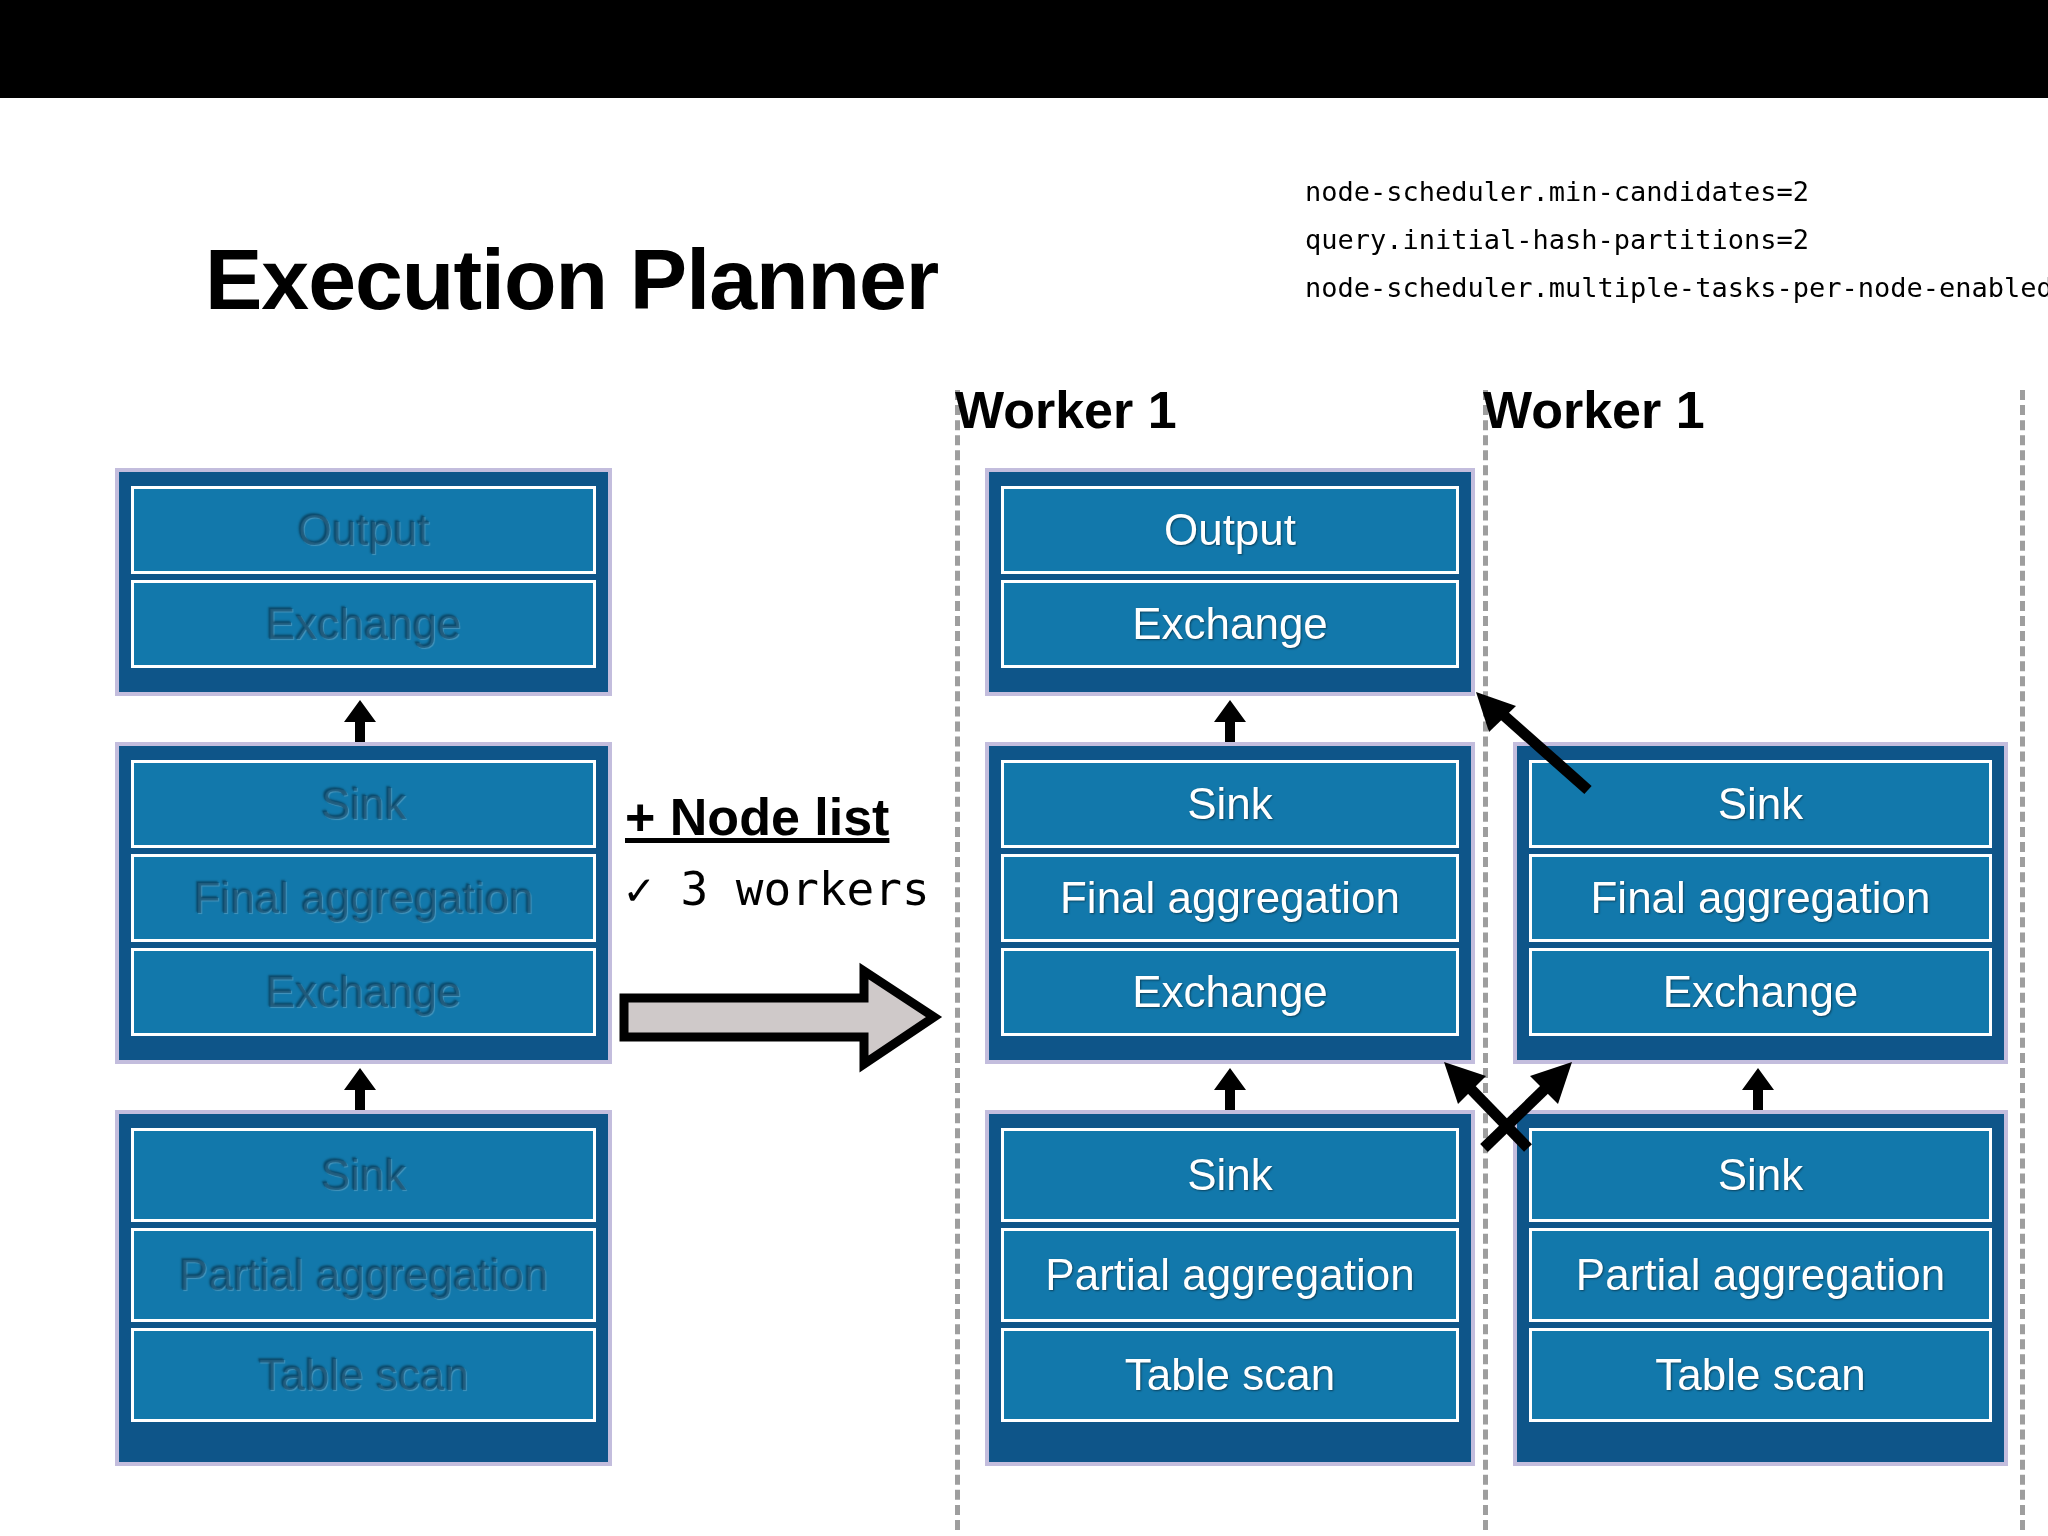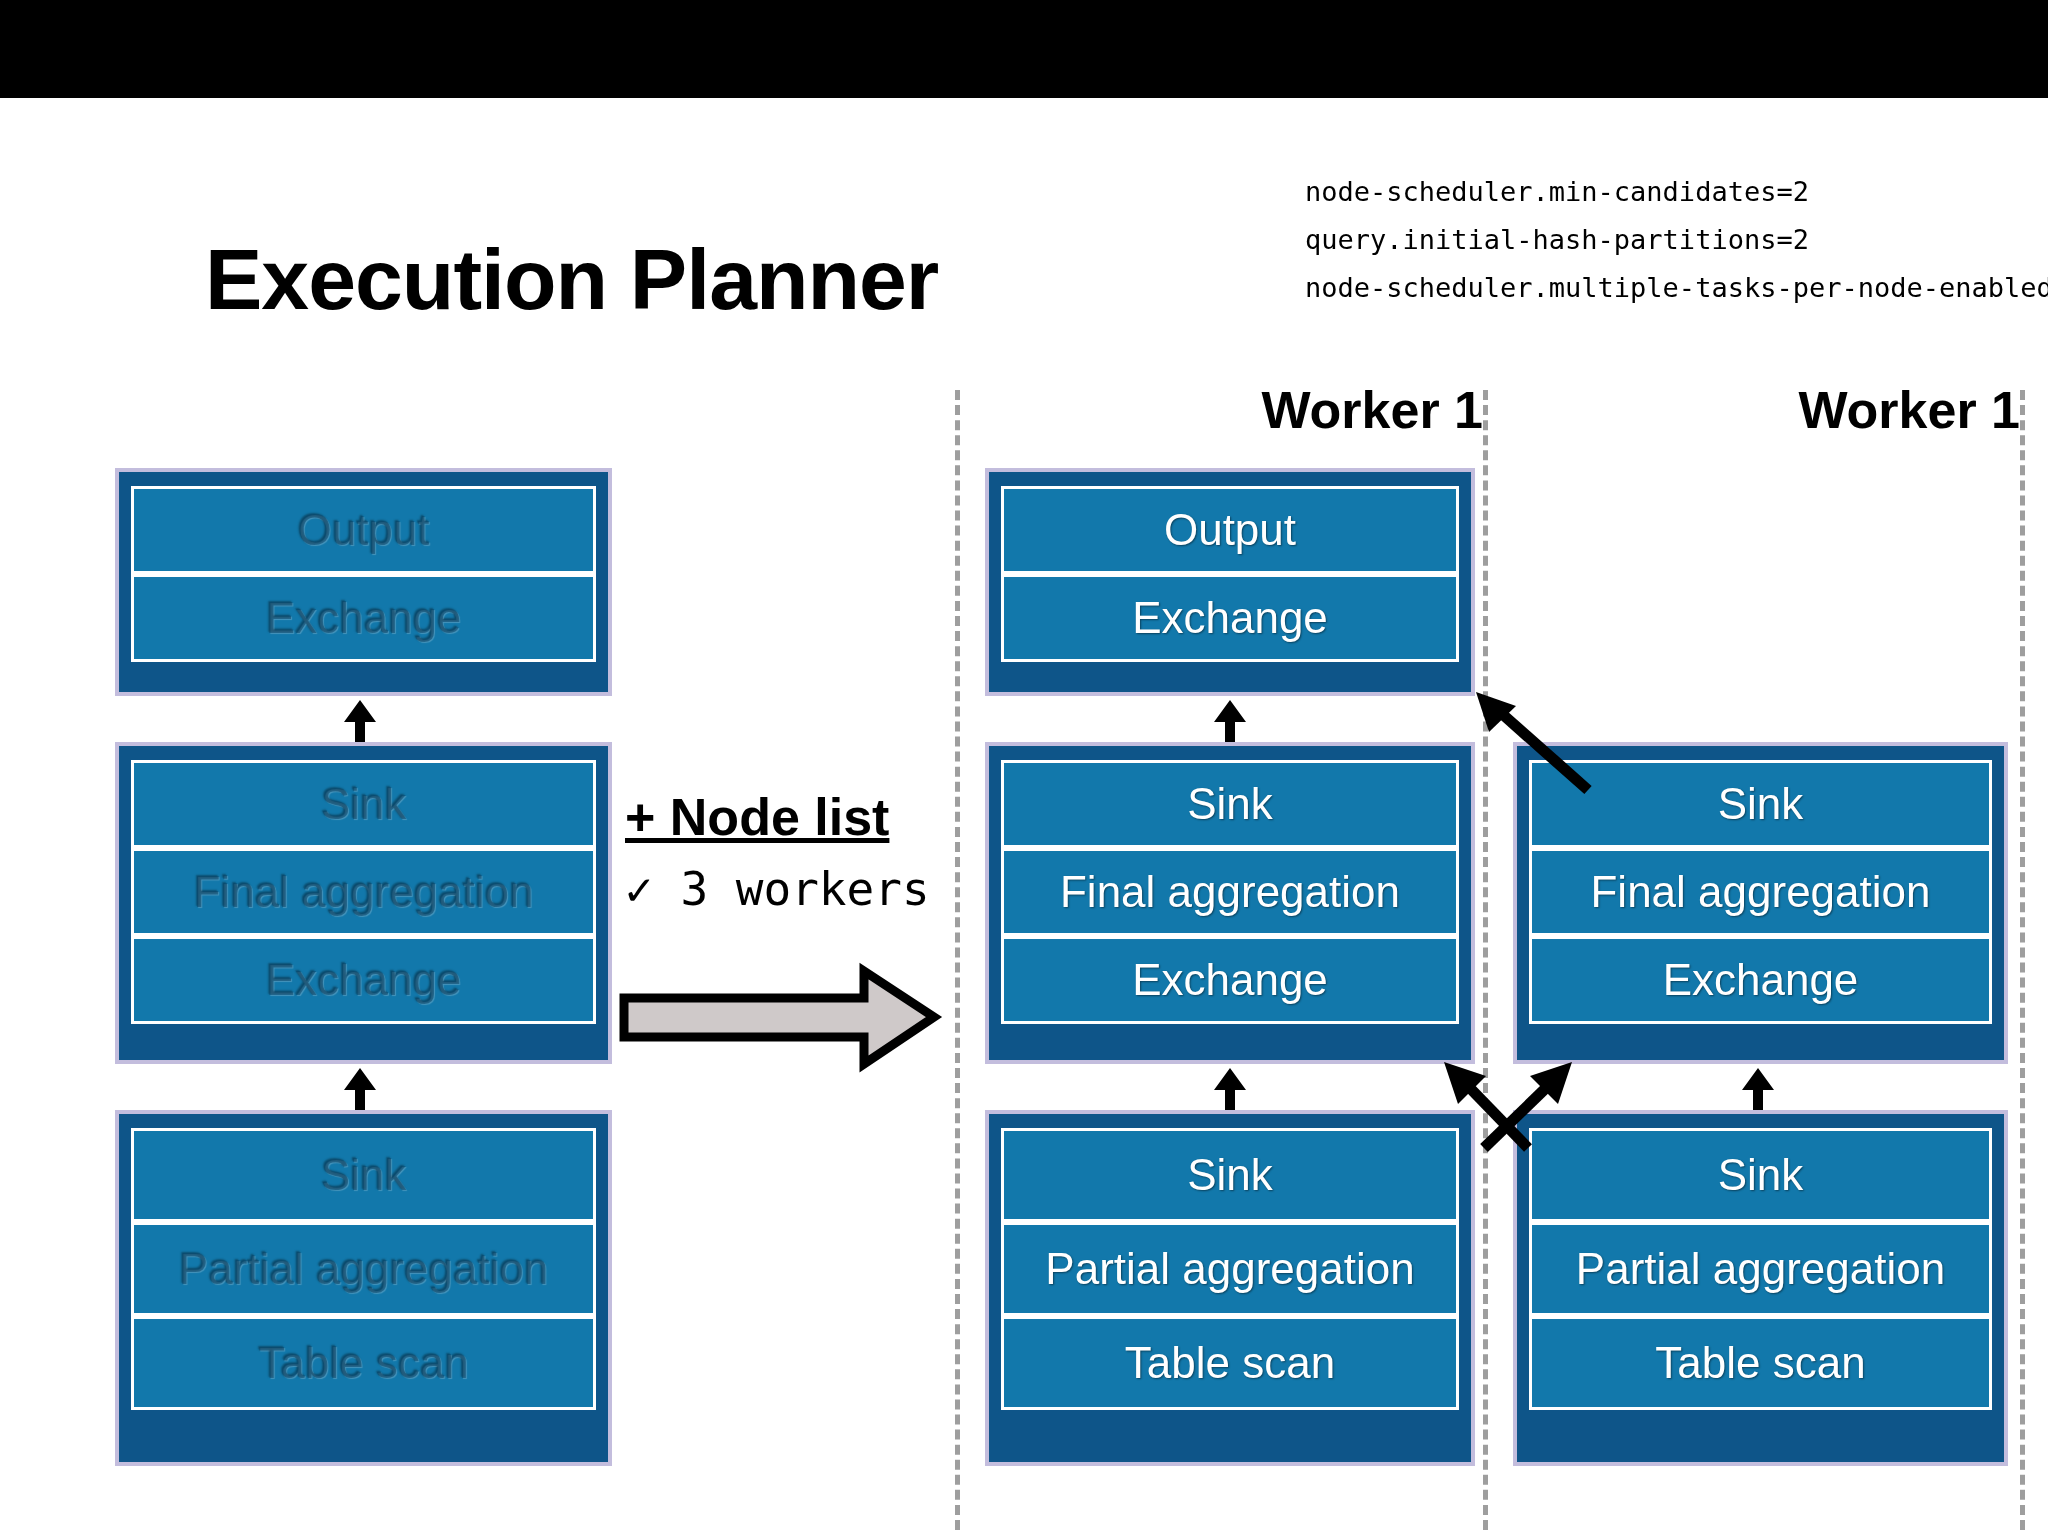--- a/index.html
+++ b/index.html
@@ -55,33 +55,34 @@
     width: 0px;
     border-left: 5px dashed #9e9e9e;
   }
 
   
   .worker-label {
     position: absolute;
     font-size: 52px;
     font-weight: bold;
     color: #000000;
-    text-align: right;
+    text-align: left;
     white-space: nowrap;
   }
 
   
   .stage {
     position: absolute;
     background: #0e5589;
     border: 4px solid #c3bddd;
     box-sizing: border-box;
     padding: 14px 12px 16px 12px;
     display: flex;
     flex-direction: column;
+    gap: 6px;
   }
   .stage.ghost {
     background: #0e5589;
   }
 
   
   .op {
     background: #1278ab;
     border: 3px solid #ffffff;
     box-sizing: border-box;

